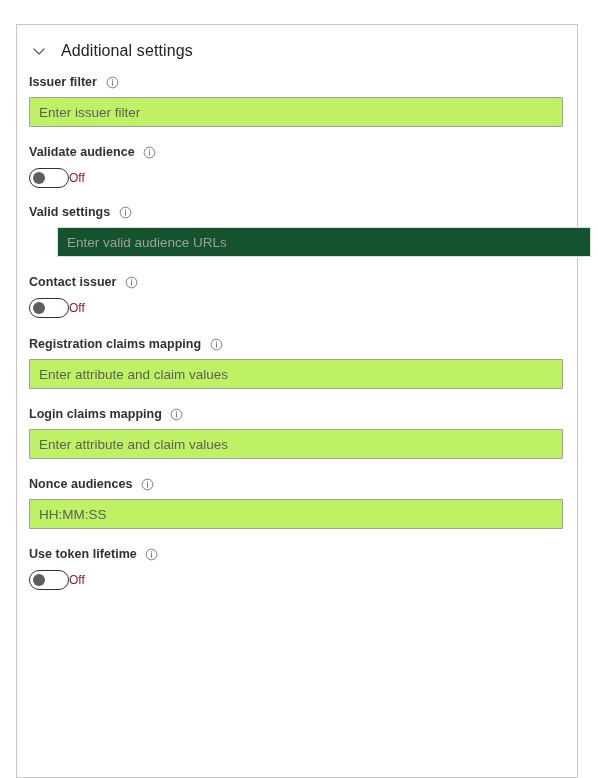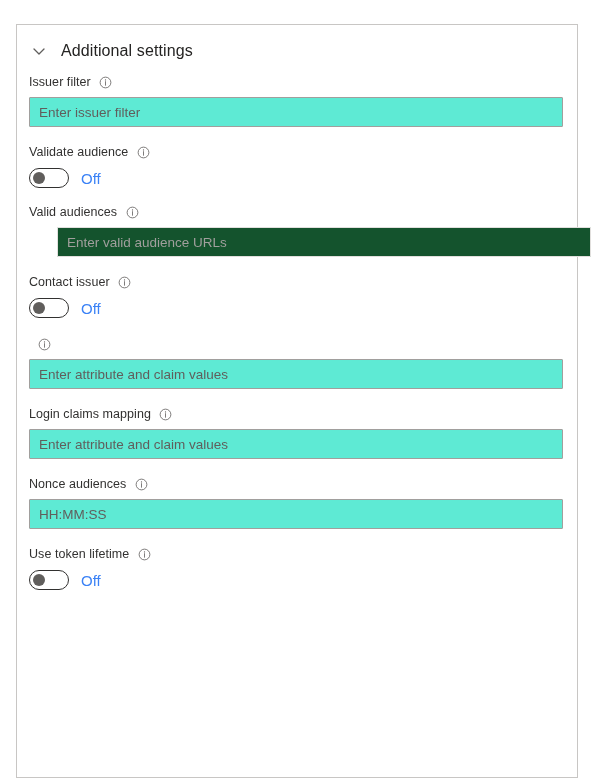--- a/index.html
+++ b/index.html
@@ -65,21 +65,21 @@
   }
 
   .field-label-row {
     display: flex;
     align-items: center;
     margin-bottom: 6px;
     height: 18px;
   }
   .field-label {
     font-size: 12.5px;
-    font-weight: 400;
+    font-weight: 700;
     color: #323130;
     letter-spacing: 0.05px;
   }
   .info-icon {
     width: 14px;
     height: 14px;
     margin-left: 8px;
     flex: 0 0 auto;
     color: #605e5c;
     display: flex;
@@ -90,21 +90,21 @@
 
   
   .text-input {
     box-sizing: border-box;
     display: block;
     width: 534px;
     height: 30px;
     padding: 0 9px;
     border: 1px solid #a19f9d;
     border-radius: 1px;
-    background: #5eead4;
+    background: #bef264;
     font-family: "Liberation Sans", sans-serif;
     font-size: 13.5px;
     color: #323130;
     outline: none;
   }
   .text-input::placeholder {
     color: #605e5c;
     opacity: 1;
   }
   .text-input:disabled,
@@ -148,23 +148,22 @@
   .toggle.on {
     background: #8a2d91;
     border-color: #8a2d91;
   }
   .toggle.on .knob {
     left: auto;
     right: 3px;
     background: #ffffff;
   }
   .toggle-state {
-    font-size: 15px;
-    color: #3b82f6;
-    margin-left: 12px;
+    font-size: 12px;
+    color: #7f1d1d;
   }
 </style>
 </head>
 <body>
 
 <div class="panel">
 
   <div class="section-header">
     <span class="chevron-icon">
       <svg width="16" height="16" viewBox="0 0 16 16" aria-hidden="true">
@@ -204,21 +203,21 @@
       <div class="toggle-row">
         <div class="toggle">
           <span class="knob"></span>
         </div>
         <span class="toggle-state">Off</span>
       </div>
     </div>
 
     <div class="field">
       <div class="field-label-row">
-        <span class="field-label">Valid audiences</span>
+        <span class="field-label">Valid settings</span>
         <span class="info-icon">
           <svg width="13" height="13" viewBox="0 0 16 16" aria-hidden="true">
             <circle cx="8" cy="8" r="6.6" fill="none" stroke="currentColor" stroke-width="1"></circle>
             <circle cx="8" cy="4.9" r="0.75" fill="currentColor"></circle>
             <path d="M8 6.9 L8 11.4" stroke="currentColor" stroke-width="1" stroke-linecap="round"></path>
           </svg>
         </span>
       </div>
       <input class="text-input disabled" type="text" disabled="" placeholder="Enter valid audience URLs" style="">
     </div>
@@ -240,20 +239,21 @@
         </div>
         <span class="toggle-state">Off</span>
       </div>
     </div>
 
     <div class="field">
     </div>
 
     <div class="field">
       <div class="field-label-row">
+        <span class="field-label">Registration claims mapping</span>
         <span class="info-icon">
           <svg width="13" height="13" viewBox="0 0 16 16" aria-hidden="true">
             <circle cx="8" cy="8" r="6.6" fill="none" stroke="currentColor" stroke-width="1"></circle>
             <circle cx="8" cy="4.9" r="0.75" fill="currentColor"></circle>
             <path d="M8 6.9 L8 11.4" stroke="currentColor" stroke-width="1" stroke-linecap="round"></path>
           </svg>
         </span>
       </div>
       <input class="text-input" type="text" placeholder="Enter attribute and claim values" style="">
     </div>

